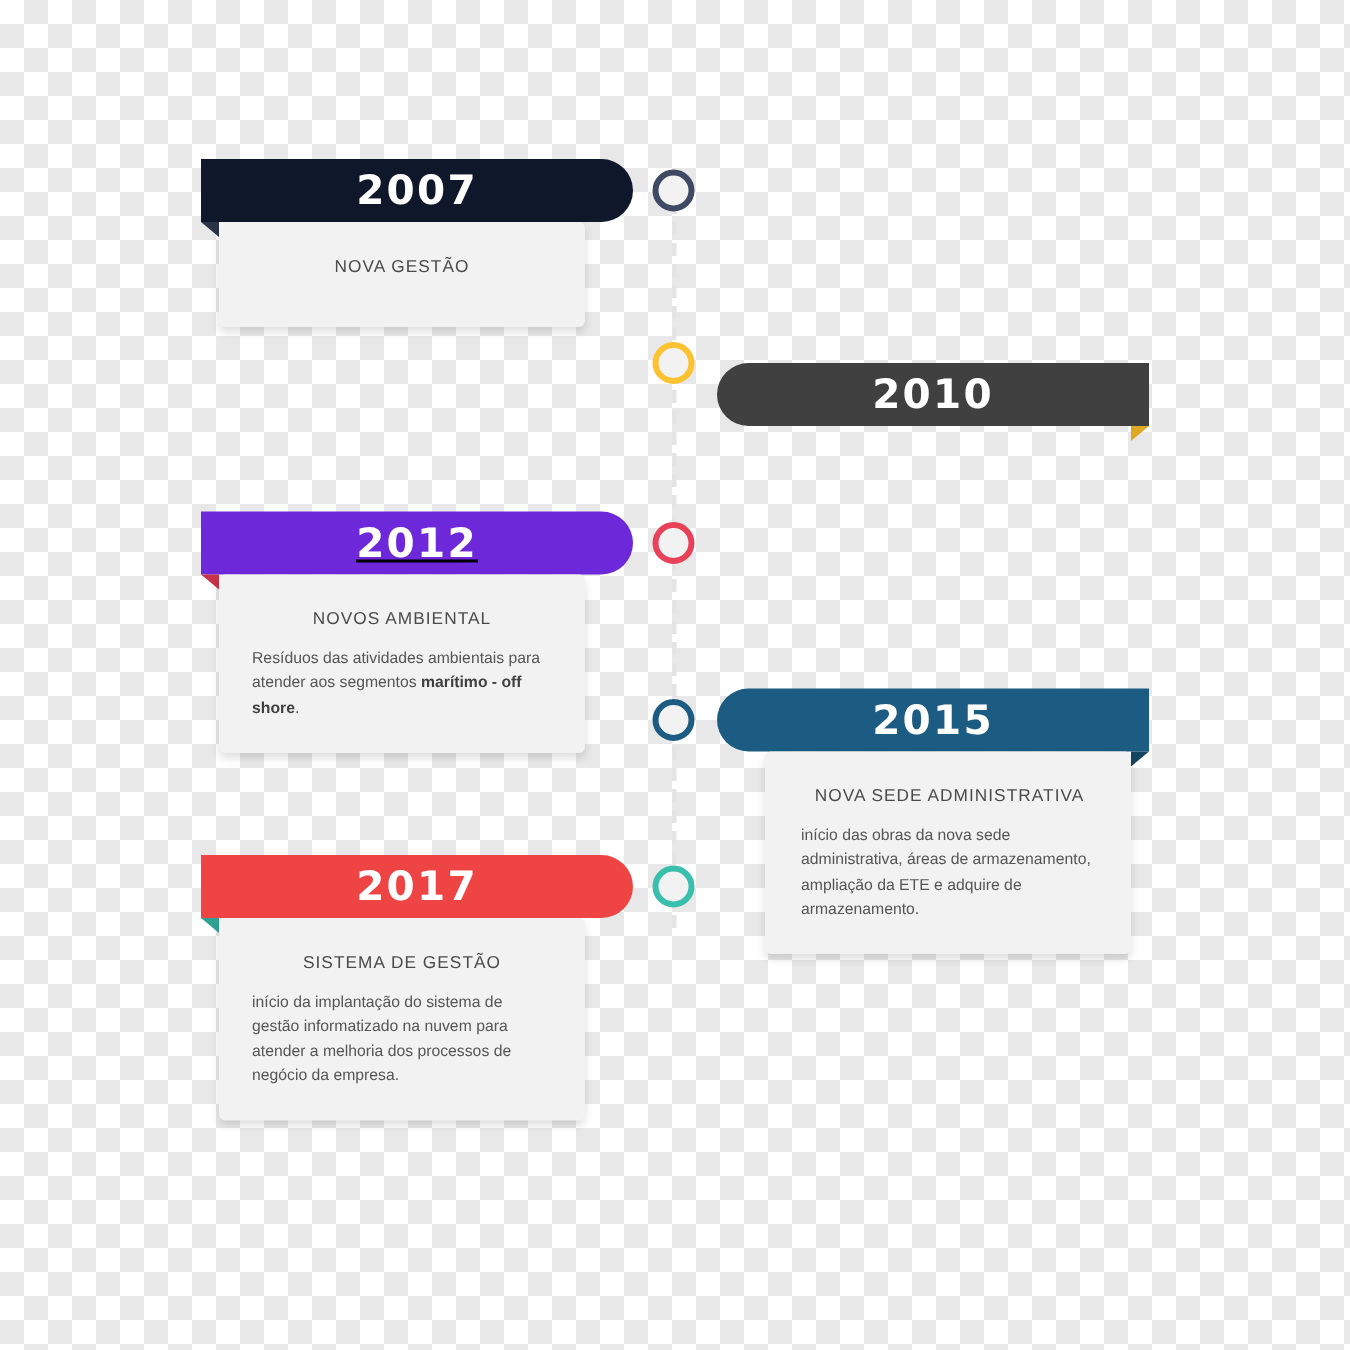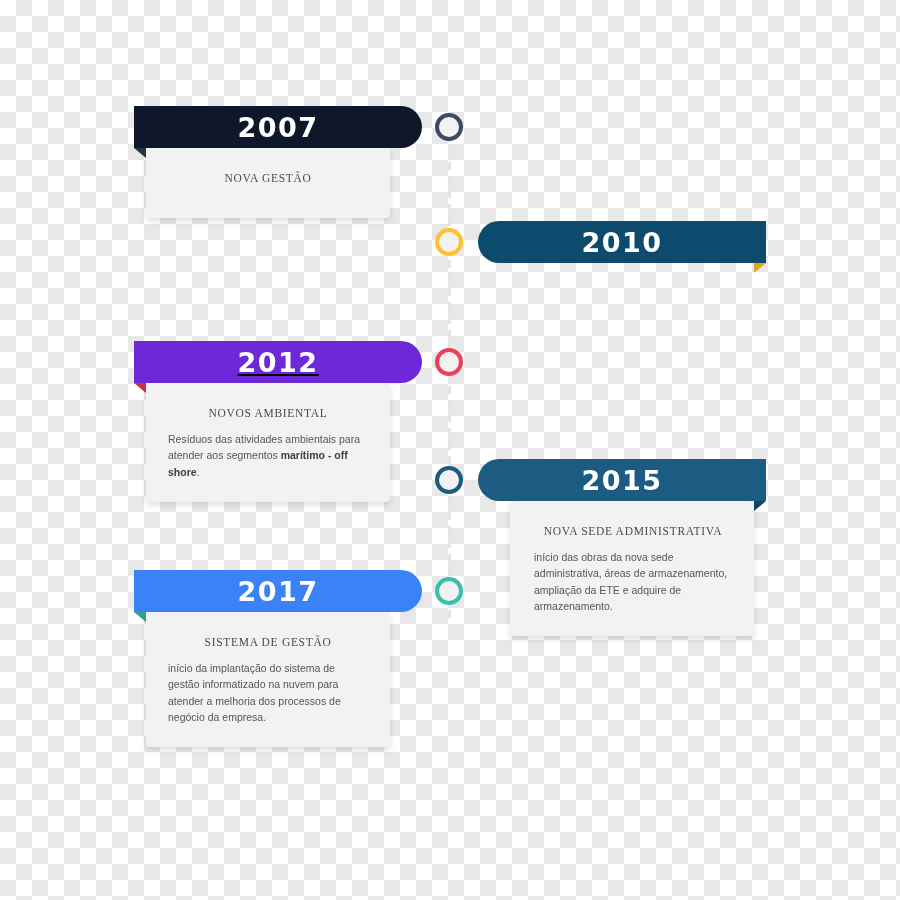--- a/index.html
+++ b/index.html
@@ -79,21 +79,21 @@
     left:auto;right:0;
     border-left:none;
     border-right:12px solid transparent;
   }
   .title{
     text-align:center;
     font-size:11.5px;
     color:#4a4a4a;
     letter-spacing:0.7px;
     margin:14px 0 12px 0;
-    font-family:Liberation Serif, serif;
+    font-family:Liberation Sans, sans-serif;
   }
   .body{
     font-size:10.5px;
     line-height:1.55;
     color:#555;
     text-align:left;
     font-family:"Liberation Sans", sans-serif;
   }
   .body b{color:#3f3f3f;}
 </style>
@@ -109,21 +109,21 @@
       <span class="year">2007</span>
       <span class="fold" style="border-top-color:#2b3447;"></span>
     </div>
     <div class="card" style="margin-left:12px;">
       <div class="title">NOVA GESTÃO</div>
     </div>
   </div>
   <div class="node" style="left:435px;top:113px;border-color:#3e4a63;"></div>
 
   <div class="item right" style="left:478px;top:221px;">
-    <div class="banner" style="background:#0c4a6e;">
+    <div class="banner" style="background:#404040;margin-top:21px;">
       <span class="year">2010</span>
       <span class="fold" style="border-top-color:#e0a822;"></span>
     </div>
   </div>
   <div class="node" style="left:435px;top:228px;border-color:#fcc231;"></div>
 
   <div class="item left" style="left:134px;top:341px;">
     <div class="banner" style="background:#6d28d9;text-decoration:underline;">
       <span class="year">2012</span>
       <span class="fold" style="border-top-color:#c7334a;"></span>
@@ -141,21 +141,21 @@
       <span class="fold" style="border-top-color:#144561;"></span>
     </div>
     <div class="card" style="margin-left:32px;">
       <div class="title">NOVA SEDE ADMINISTRATIVA</div>
       <div class="body">início das obras da nova sede administrativa, áreas de armazenamento, ampliação da ETE e adquire de armazenamento.</div>
     </div>
   </div>
   <div class="node" style="left:435px;top:466px;border-color:#1c5c82;"></div>
 
   <div class="item left" style="left:134px;top:570px;">
-    <div class="banner" style="background:#3b82f6;">
+    <div class="banner" style="background:#ef4444;">
       <span class="year">2017</span>
       <span class="fold" style="border-top-color:#2fa394;"></span>
     </div>
     <div class="card" style="margin-left:12px;">
       <div class="title">SISTEMA DE GESTÃO</div>
       <div class="body">início da implantação do sistema de gestão informatizado na nuvem para atender a melhoria dos processos de negócio da empresa.</div>
     </div>
   </div>
   <div class="node" style="left:435px;top:577px;border-color:#3bbfad;"></div>
 

